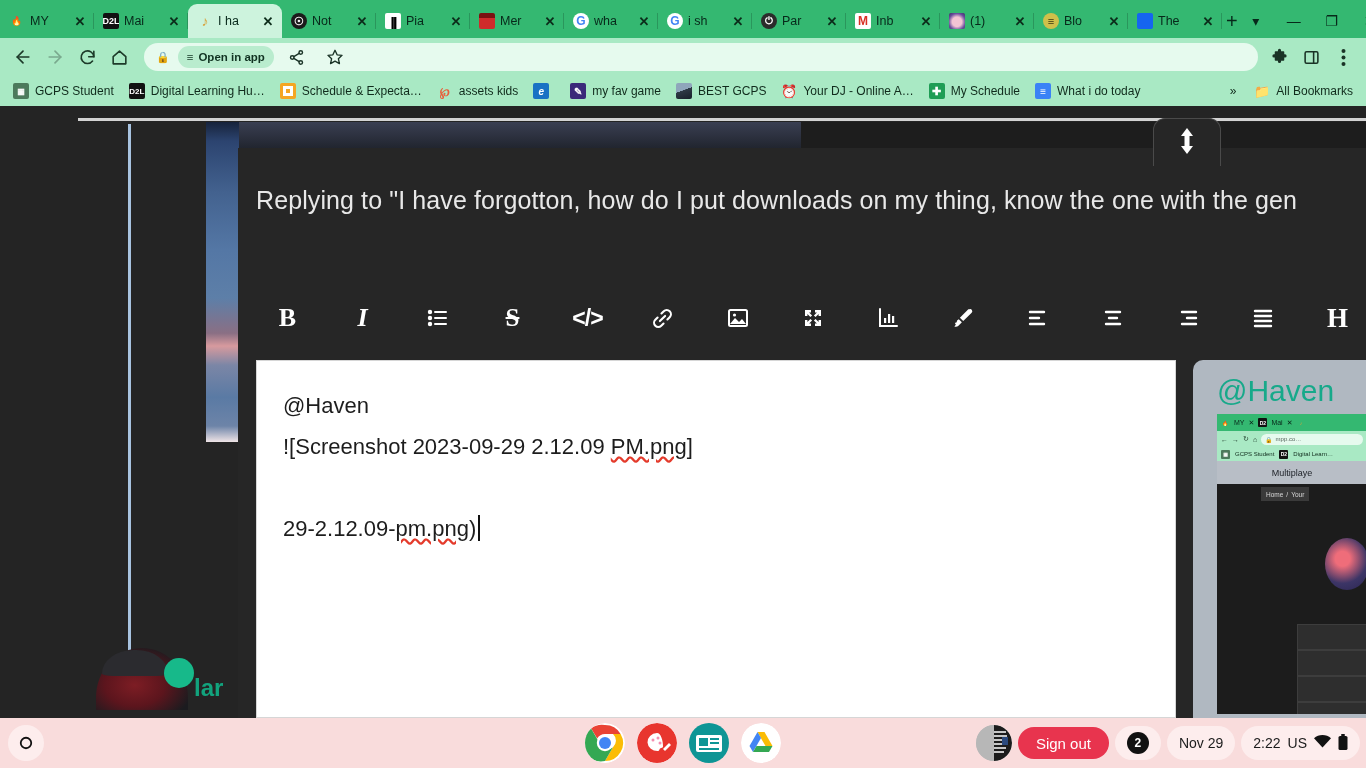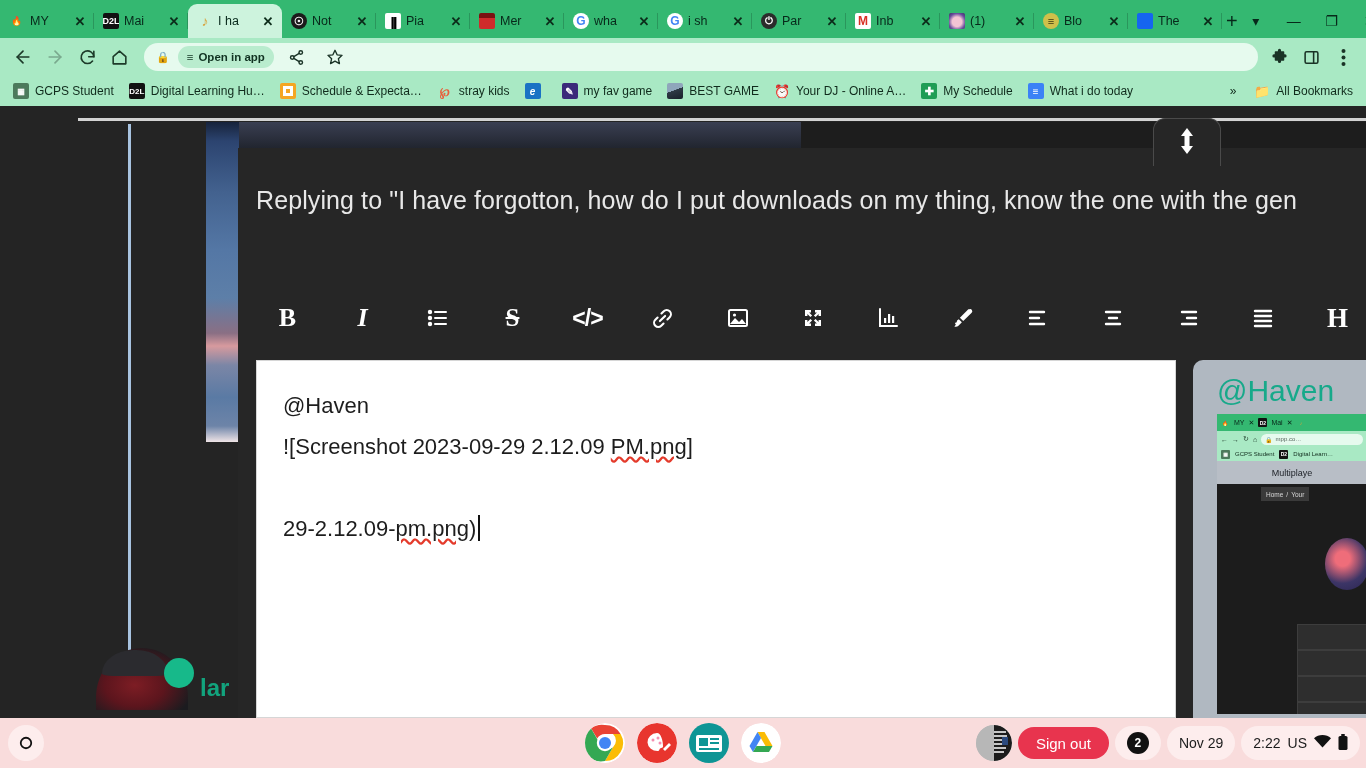--- a/index.html
+++ b/index.html
@@ -143,21 +143,21 @@
   .bg-photo2 {
     position: absolute; top: 16px; left: 239px; width: 562px; height: 26px;
     background: linear-gradient(to bottom,#3a3f52,#21252f);
   }
   .bg-banner {
     position: absolute; top: 16px; left: 801px; width: 565px; height: 26px;
     background: #1d1d1d;
   }
   .bg-user {
     position: absolute; left: 96px; bottom: 8px;
-    display: flex; align-items: flex-end; gap: 12px;
+    display: flex; align-items: flex-end; gap: 6px;
   }
   .bg-avatar {
     width: 92px; height: 62px; border-radius: 50% 50% 0 0 / 80% 80% 0 0;
     background: radial-gradient(ellipse at 42% 60%, #7d1d24 0%, #5c151d 40%, #1b1b1f 78%);
     position: relative;
   }
   .bg-avatar::before {
     content:""; position: absolute; left: 6px; top: 2px; width: 66px; height: 26px;
     background: #2b2b2f; border-radius: 50% 50% 18% 18% / 95% 95% 10% 10%;
   }
@@ -440,33 +440,33 @@
     <div class="bm">
       <span class="bmi" style="background:#111;color:#fff;">D2L</span>
       <span>Digital Learning Hu…</span>
     </div>
     <div class="bm">
       <span class="bmi" style="background:#f5a623;border:3px solid #f5a623;box-shadow:inset 0 0 0 3px #fff;"></span>
       <span>Schedule &amp; Expecta…</span>
     </div>
     <div class="bm">
       <span class="bmi" style="color:#e8603c;font-size:12px;font-weight:bold;">℘</span>
-      <span>stray kids</span>
+      <span>assets kids</span>
     </div>
     <div class="bm">
       <span class="bmi" style="background:#1a72c4;color:#fff;font-size:10px;font-style:italic;">e</span>
       <span></span>
     </div>
     <div class="bm">
       <span class="bmi" style="background:#3b2a7a;color:#fff;font-size:10px;">✎</span>
       <span>my fav game</span>
     </div>
     <div class="bm">
       <span class="bmi" style="background:linear-gradient(160deg,#8fa6bb 0 45%,#2e3a46 46%,#18202a 100%);"></span>
-      <span>BEST GAME</span>
+      <span>BEST GCPS</span>
     </div>
     <div class="bm">
       <span class="bmi" style="color:#e03131;font-size:13px;">⏰</span>
       <span>Your DJ - Online A…</span>
     </div>
     <div class="bm">
       <span class="bmi" style="background:#1f9d55;color:#fff;font-size:11px;">✚</span>
       <span>My Schedule</span>
     </div>
     <div class="bm">

